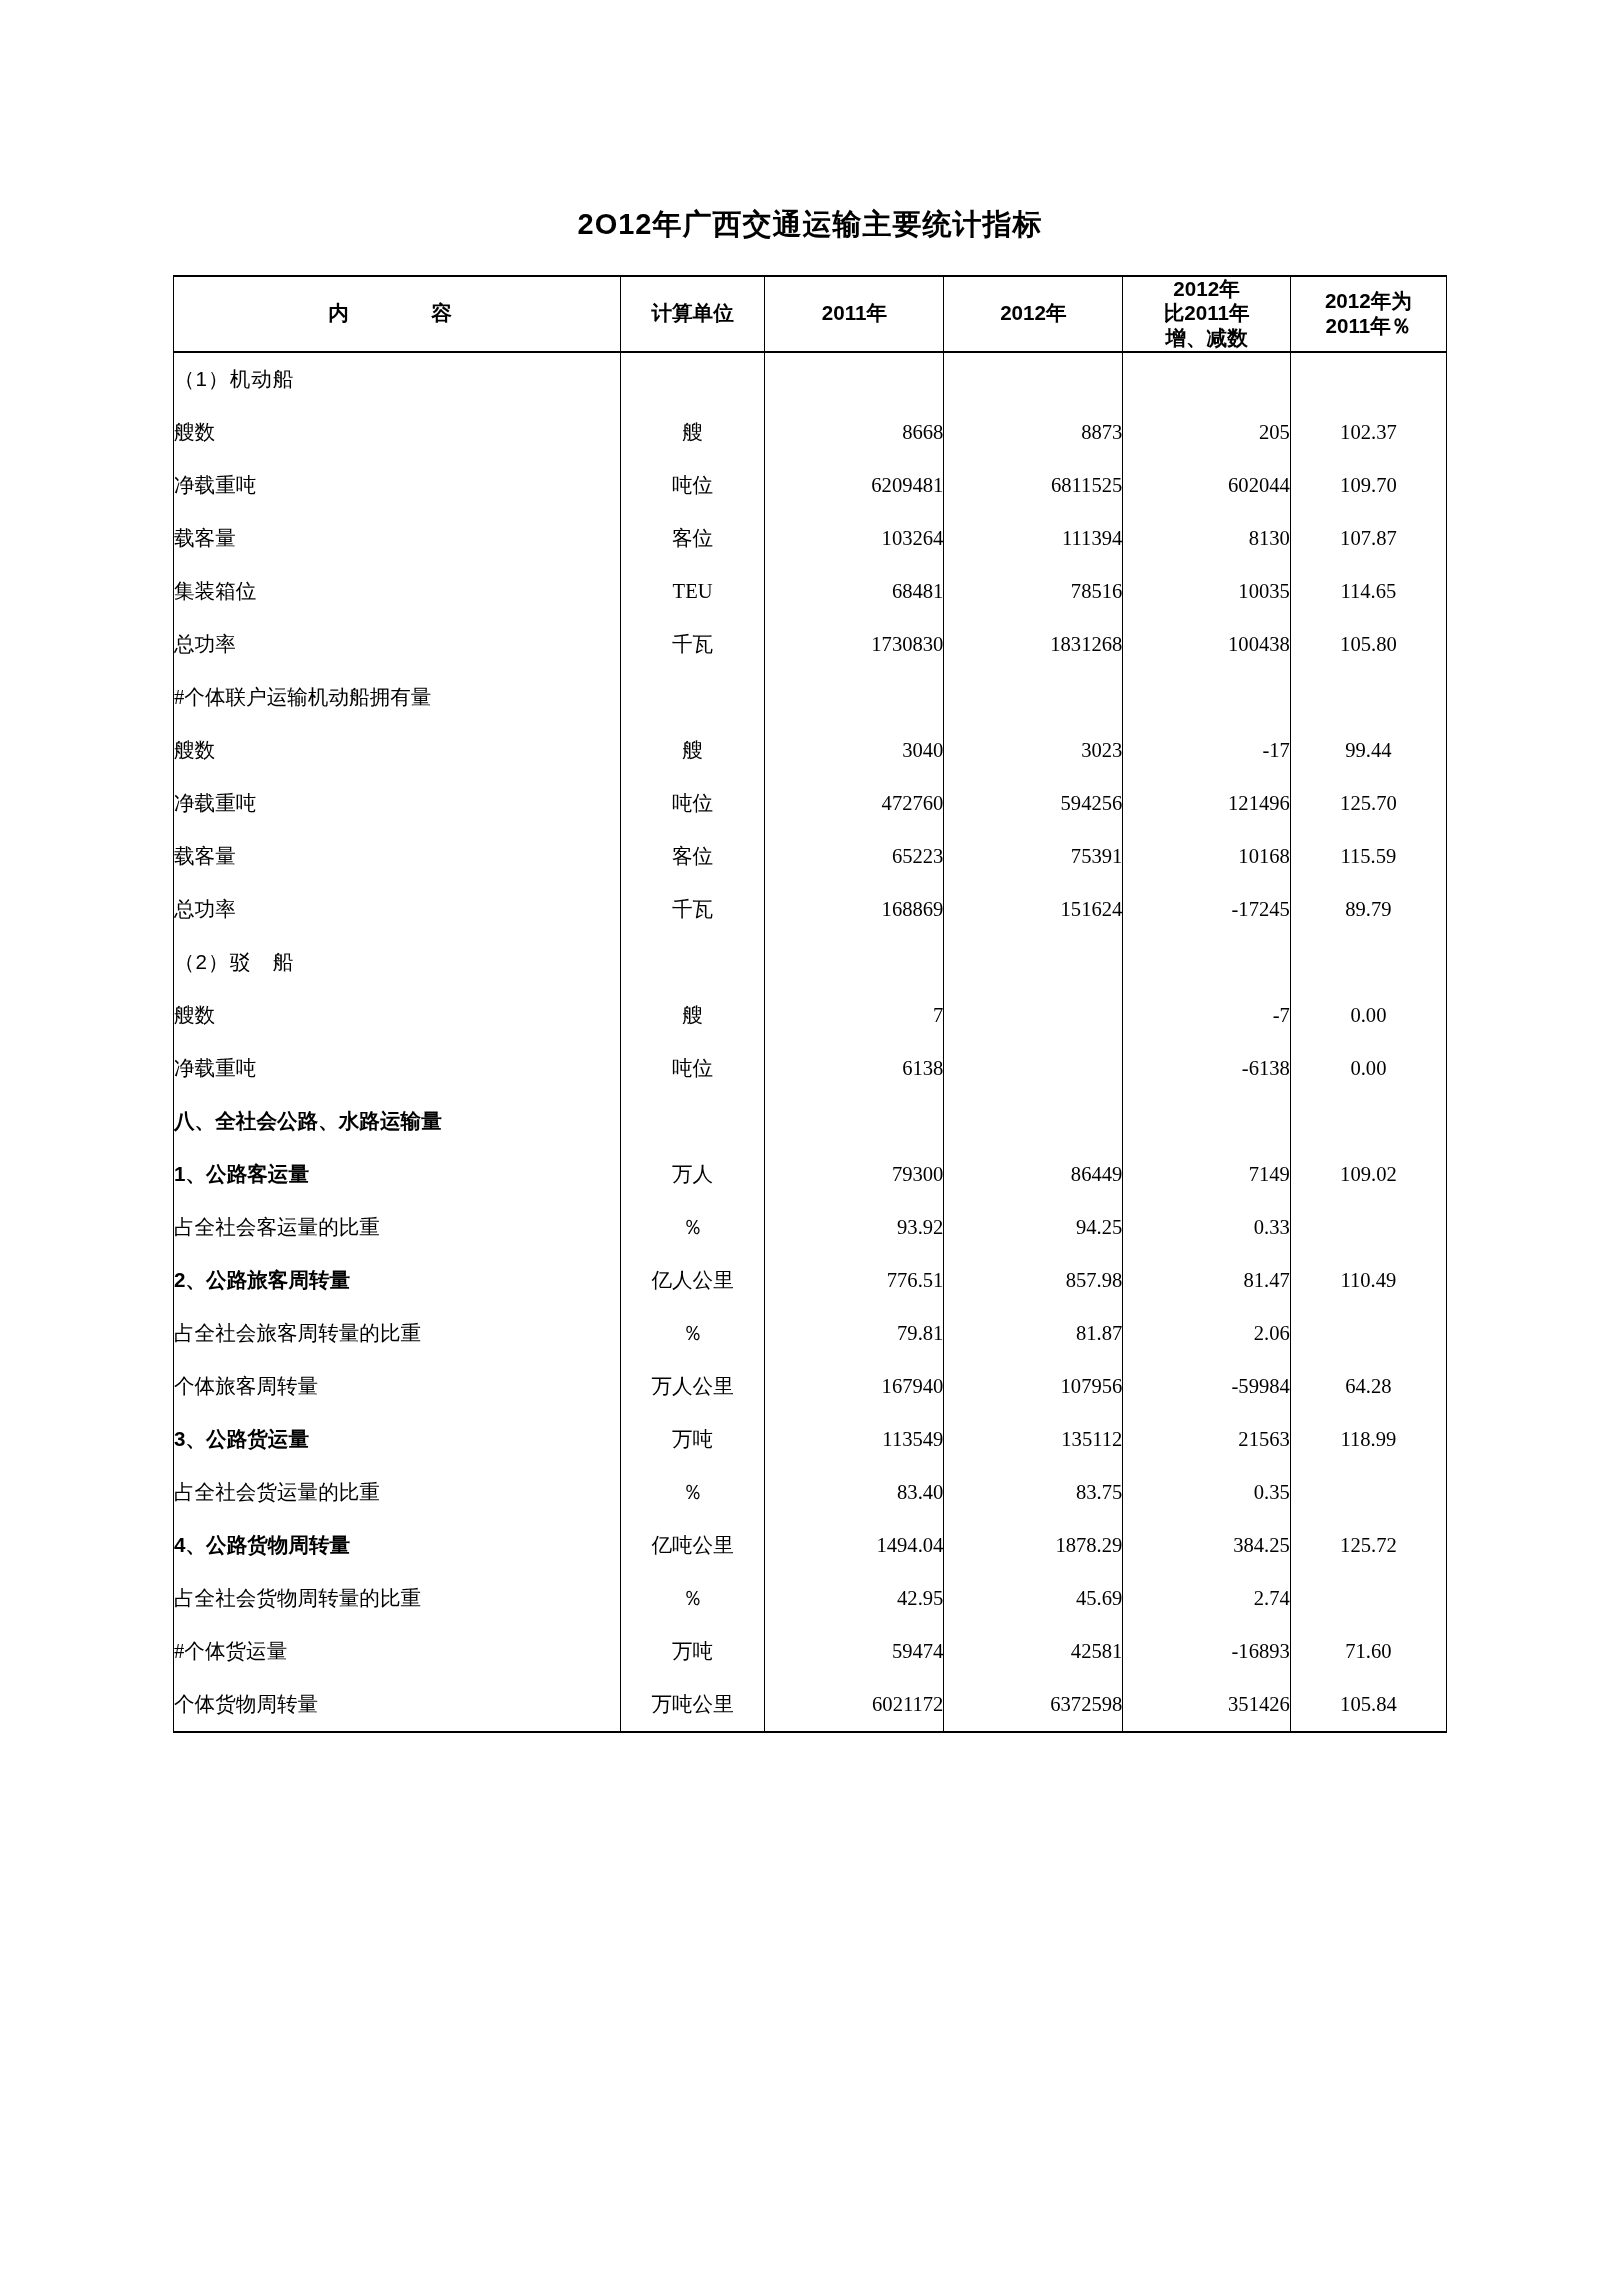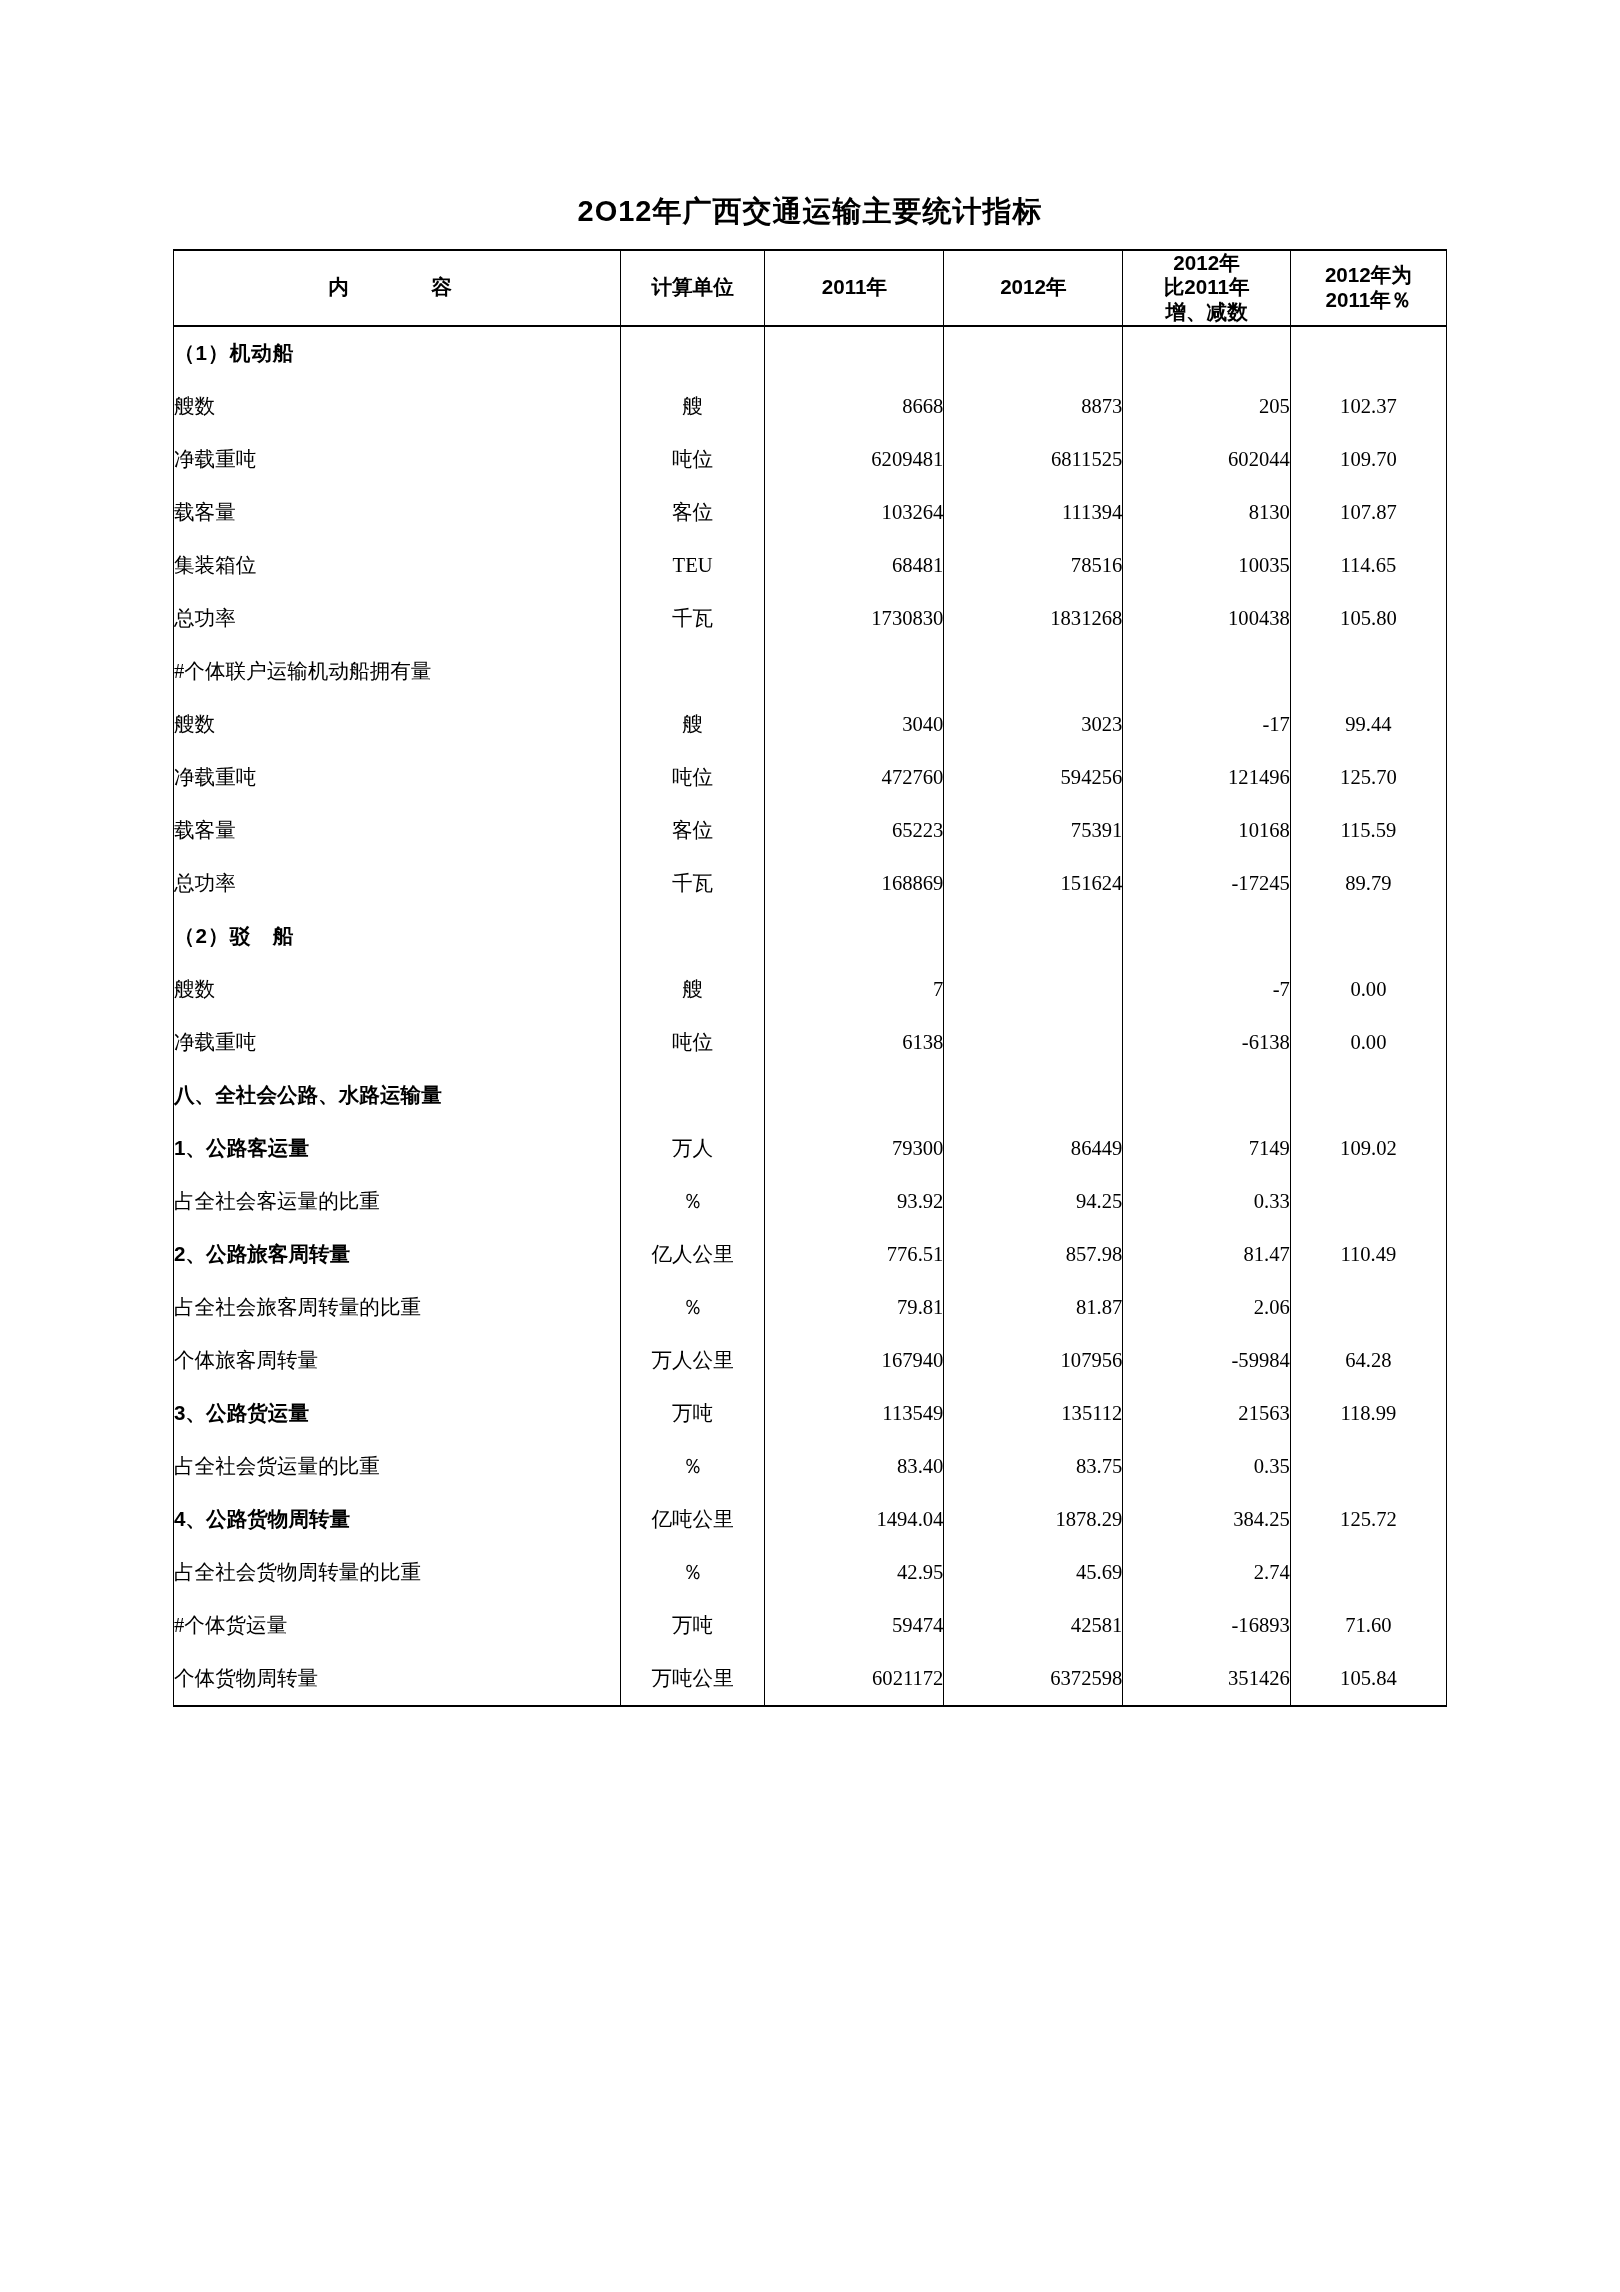--- a/index.html
+++ b/index.html
@@ -19,21 +19,21 @@
     height: 2293px;
     box-sizing: border-box;
     padding: 0;
   }
   .doc-title {
     text-align: center;
     font-family: "Liberation Sans", sans-serif;
     font-weight: bold;
     font-size: 29px;
     letter-spacing: 1px;
-    margin: 3px;
+    margin: 16px;
     padding-top: 189px;
     padding-bottom: 13.7px;
   }
   table.stat {
     border-collapse: collapse;
     margin: 0 auto;
     width: 1274px;
     table-layout: fixed;
   }
   table.stat td, table.stat th {
@@ -90,21 +90,21 @@
     height: 53px;
   }
   
   .lv-section {
     font-family: "Liberation Sans", sans-serif;
     font-weight: bold;
     padding-left: 13.7px;
   }
   .lv-sub {
     font-family: "Liberation Sans", sans-serif;
-    font-weight: bold;
+    font-weight: normal;
     padding-left: 76px;
     letter-spacing: 1px;
   }
   .lv-item {
     padding-left: 118px;
     margin-left: 24px;
   }
   .lv-hash {
     padding-left: 88px;
   }

